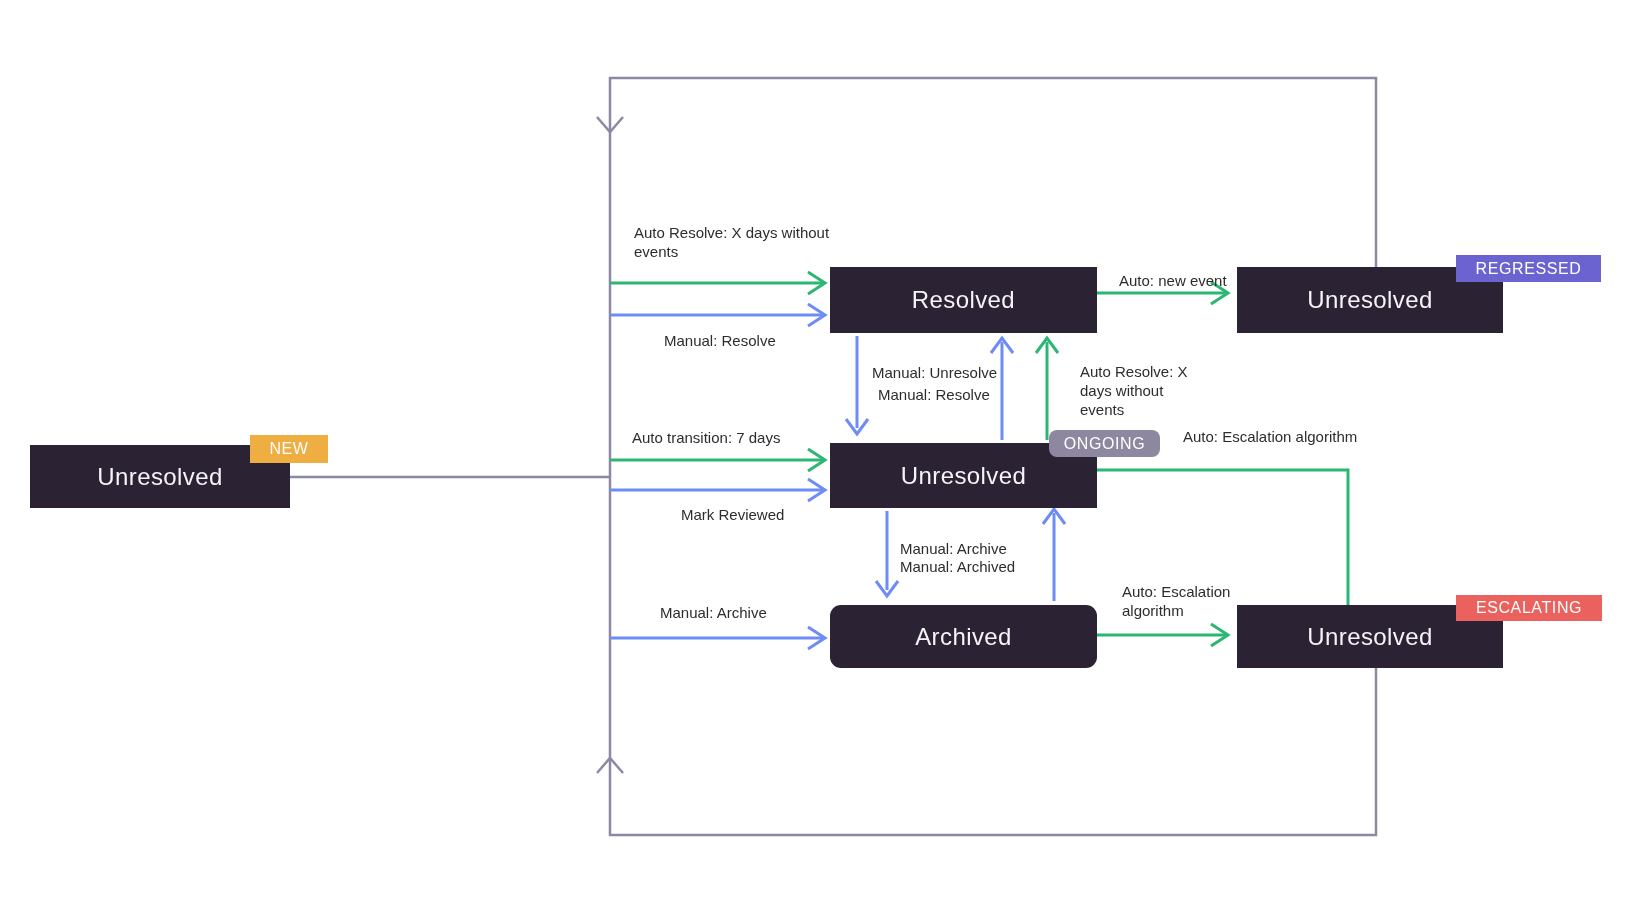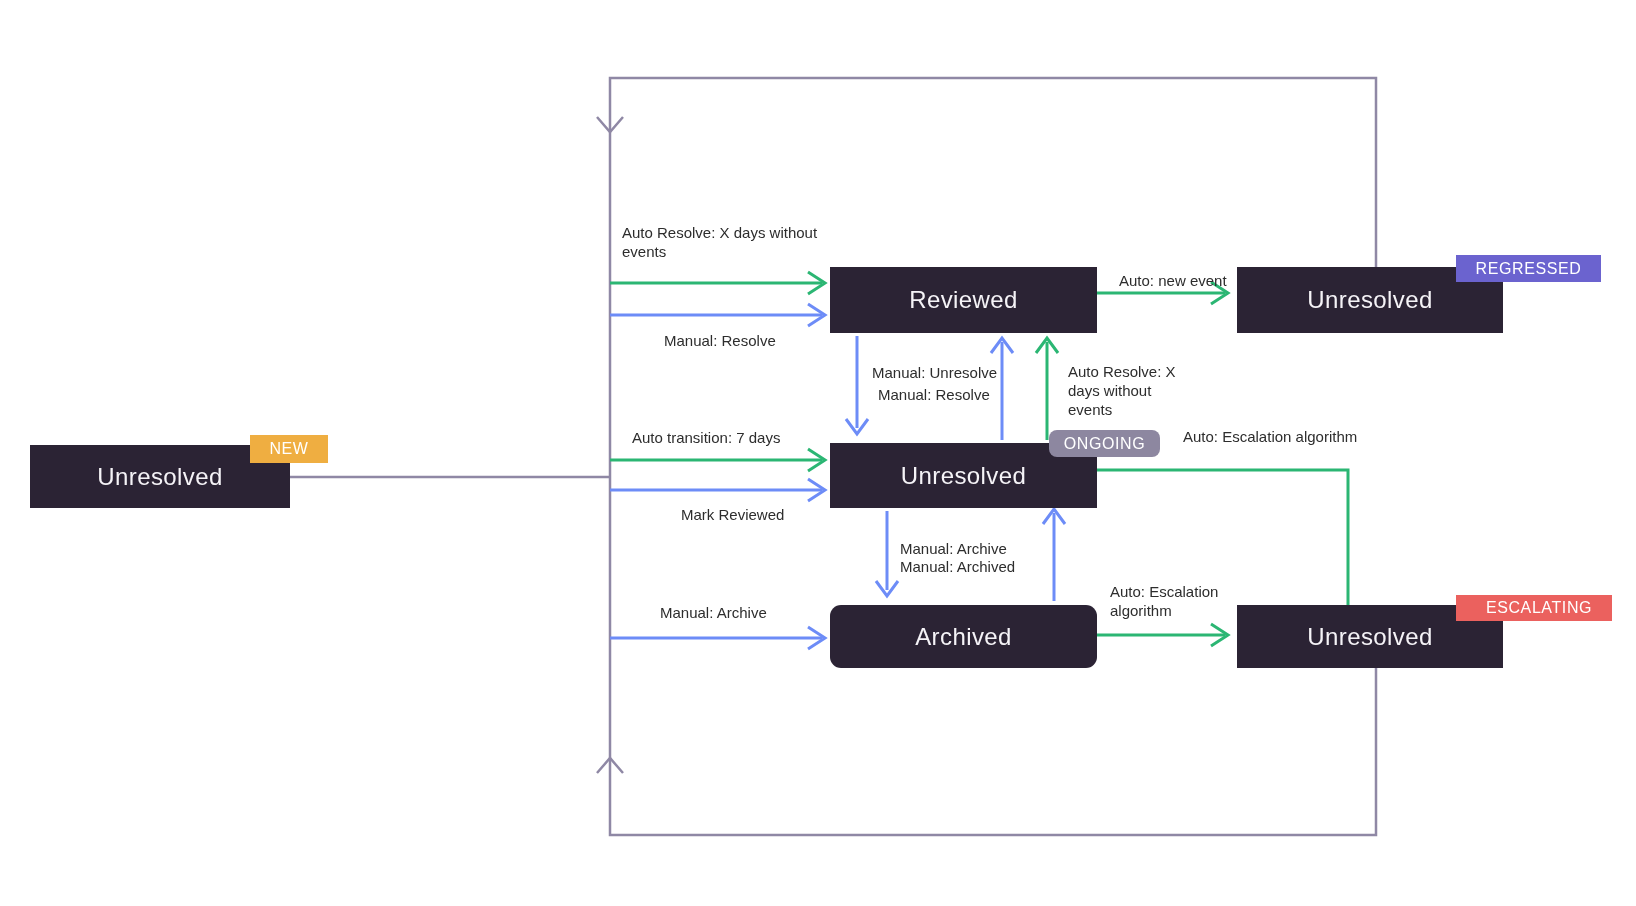--- a/index.html
+++ b/index.html
@@ -22,21 +22,21 @@
   }
   .badge-new        { background:#EFAE41; }
   .badge-ongoing    { background:#8D87A0;border-radius:8px; }
   .badge-regressed  { background:#6B63CF; }
   .badge-escalating { background:#EB615E; }
   .elabel {
     position:absolute; z-index:2;
     font-size:15px; font-weight:500; color:#2D2D2D;
     line-height:1.25; white-space:nowrap;
   }
-  .elabel.wrap { white-space:normal; }
+  .elabel.wrap { white-space:normal;margin-left:12px; }
 </style>
 </head>
 <body>
 
 <div id="canvas">
 
   <svg id="edges" viewBox="0 0 1636 906" xmlns="http://www.w3.org/2000/svg">
 
     <g stroke="#8F88A5" stroke-width="2.5" fill="none">
       <path d="M1376 267 L1376 78 L610 78 L610 835 L1376 835 L1376 668"></path>
@@ -101,39 +101,39 @@
         <path d="M1054 601 L1054 513"></path>
           <path d="M1043 524 L1054 509 L1065 524"></path>
       </g>
     </g>
   </svg>
 
   <div class="node" style="left:30px; top:445px; width:260px; height:63px;">
     <span>Unresolved</span>
   </div>
   <div class="node" style="left:830px; top:267px; width:267px; height:66px;">
-    <span>Reviewed</span>
+    <span>Resolved</span>
   </div>
   <div class="node" style="left:830px; top:443px; width:267px; height:65px;">
     <span>Unresolved</span>
   </div>
   <div class="node" style="left:830px; top:605px; width:267px; height:63px;border-radius:11px;">
     <span>Archived</span>
   </div>
   <div class="node" style="left:1237px; top:267px; width:266px; height:66px;">
     <span>Unresolved</span>
   </div>
   <div class="node" style="left:1237px; top:605px; width:266px; height:63px;">
     <span>Unresolved</span>
   </div>
 
   <div class="badge badge-new" style="left:250px; top:435px; width:78px; height:28px;">NEW</div>
   <div class="badge badge-ongoing" style="left:1049px; top:430px; width:111px; height:27px;">ONGOING</div>
   <div class="badge badge-regressed" style="left:1456px; top:255px; width:145px; height:27px;">REGRESSED</div>
-  <div class="badge badge-escalating" style="left:1456px; top:595px; width:146px; height:26px;padding-left:10px;">ESCALATING</div>
+  <div class="badge badge-escalating" style="left:1456px; top:595px; width:146px; height:26px;">ESCALATING</div>
 
   <div class="elabel wrap" style="left:622px; top:224px; width:200px;">Auto Resolve: X days without events</div>
   <div class="elabel" style="left:664px; top:332px;">Manual: Resolve</div>
   <div class="elabel" style="left:632px; top:429px;">Auto transition: 7 days</div>
   <div class="elabel" style="left:668px; top:506px;margin-left:13px;">Mark Reviewed</div>
   <div class="elabel" style="left:660px; top:604px;">Manual: Archive</div>
   <div class="elabel" style="left:872px; top:364px;">Manual: Unresolve</div>
   <div class="elabel" style="left:878px; top:386px;">Manual: Resolve</div>
   <div class="elabel wrap" style="left:1068px; top:363px; width:125px;">Auto Resolve: X days without events</div>
   <div class="elabel" style="left:1112px; top:272px;margin-left:7px;">Auto: new event</div>

